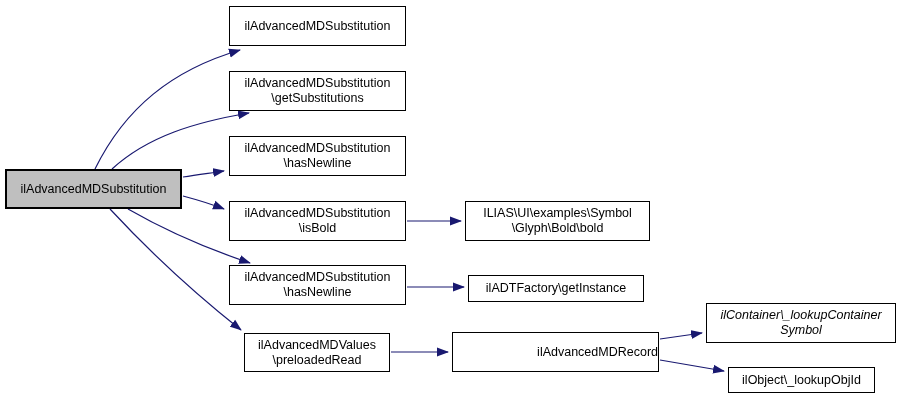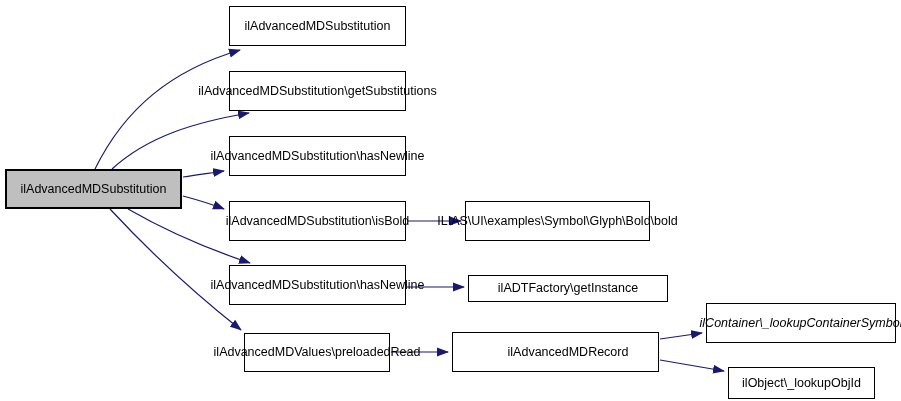--- a/index.html
+++ b/index.html
@@ -23,48 +23,48 @@
   }
   .node {
     position: absolute;
     box-sizing: border-box;
     border: 1px solid #000000;
     background: #ffffff;
     color: #000000;
     font-size: 12.5px;
     line-height: 15px;
     display: flex;
-    flex-direction: row;
+    flex-direction: column;
     align-items: center;
     justify-content: center;
     white-space: nowrap;
     z-index: 1;
     cursor: pointer;
   }
   .node.highlight {
     background: #bfbfbf;
     border-width: 2px;
   }
   .node.align-left {
-    align-items: center;
+    align-items: flex-end;
     padding-left: 25px;
   }
   
   #n-main              { left: 5px;   top: 169px; width: 177px; height: 40px; }
   #n-enabled           { left: 229px; top: 6px;   width: 177px; height: 40px; }
   #n-getsubs           { left: 229px; top: 71px;  width: 177px; height: 40px; }
   #n-hasnewline        { left: 229px; top: 136px; width: 177px; height: 40px; }
   #n-isbold            { left: 229px; top: 201px; width: 177px; height: 40px; }
   #n-parsevalue        { left: 229px; top: 265px; width: 177px; height: 40px; }
   #n-preloaded         { left: 244px; top: 333px; width: 146px; height: 39px; }
   #n-bold              { left: 465px; top: 201px; width: 185px; height: 40px; }
-  #n-getinstance       { left: 468px; top: 275px; width: 200px; height: 27px; }
+  #n-getinstance       { left: 468px; top: 275px; width: 176px; height: 27px; }
   #n-getselected       { left: 452px; top: 332px; width: 207px; height: 40px; }
   #n-lookupcontainer   { left: 706px; top: 303px; width: 190px; height: 40px; font-style: italic; }
-  #n-lookupobjid       { left: 728px; top: 367px; width: 147px; height: 32px; }
+  #n-lookupobjid       { left: 728px; top: 367px; width: 147px; height: 26px; }
 </style>
 </head>
 <body>
 
 <div class="canvas">
 
   <svg class="edges" width="901" height="401" viewBox="0 0 901 401">
     <defs>
       <marker id="arrow" markerUnits="userSpaceOnUse" markerWidth="13" markerHeight="10" refX="11" refY="0" orient="auto" viewBox="0 -5 13 10">
         <path d="M0,-4.5 L12,0 L0,4.5 z" fill="#191970"></path>

